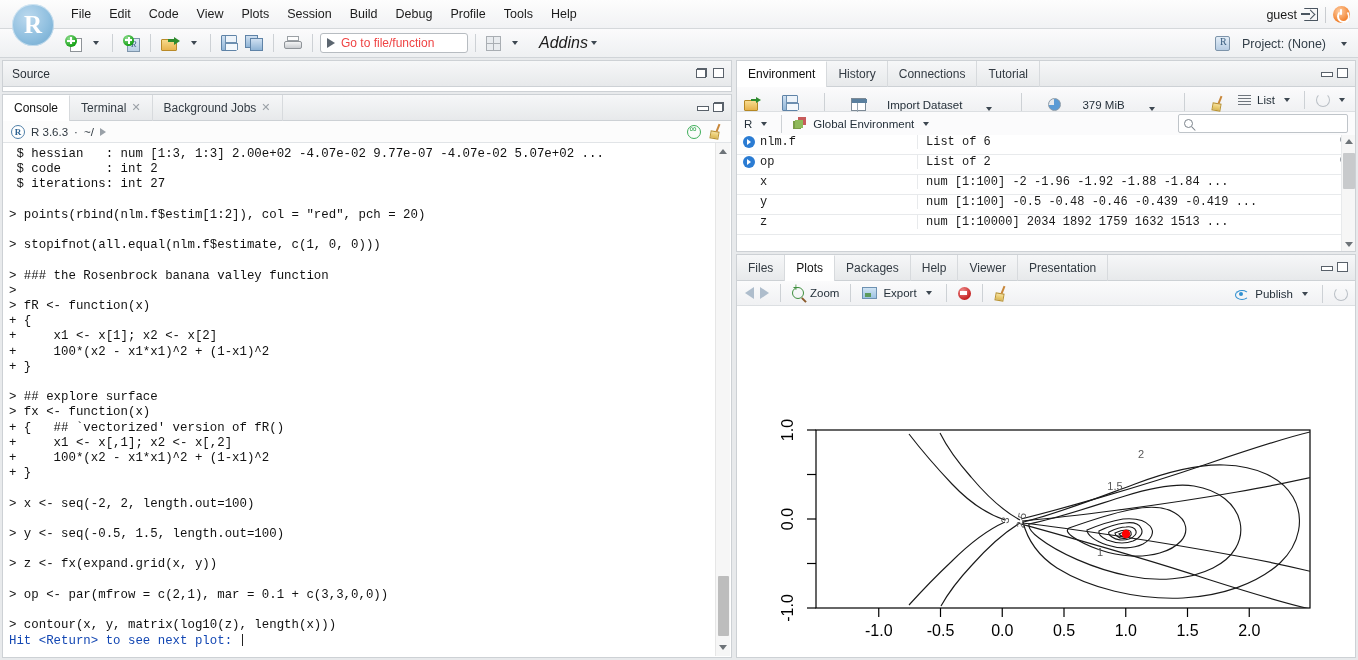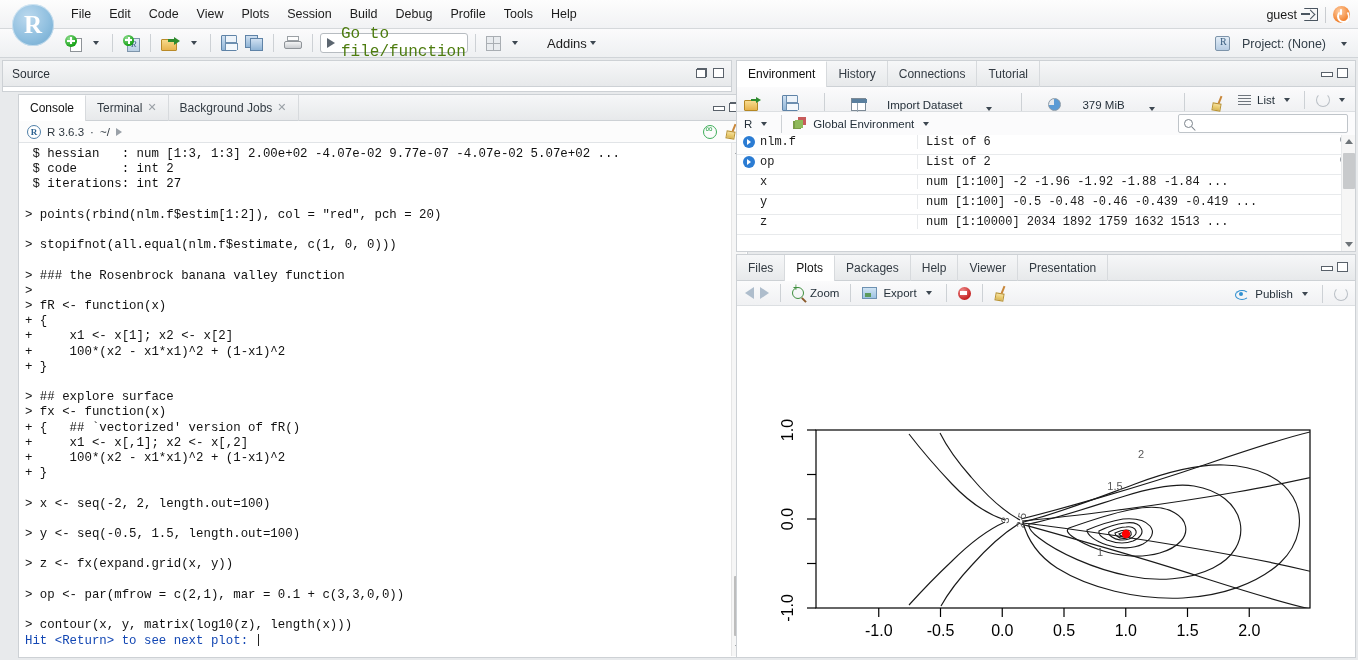--- a/index.html
+++ b/index.html
@@ -108,26 +108,26 @@
 
   .ic-print{ position:relative; width:18px; height:15px; }
   .ic-print .body{position:absolute;left:0;bottom:2px;width:18px;height:8px;background:linear-gradient(#f3f4f5,#c9ccd0);border:1px solid #8f9499;border-radius:2px;}
   .ic-print .top{position:absolute;left:3px;top:0;width:12px;height:5px;background:#fdfdfd;border:1px solid #9ba0a5;}
 
   .gotofile {
     display:flex; align-items:center; width:148px; height:20px;
     background:#fff; border:1px solid #b7bcc1; border-radius:3px; padding:0 6px; gap:6px;
   }
   .gf-arrow{ width:0;height:0;border-top:5px solid transparent;border-bottom:5px solid transparent;border-left:8px solid #5c6670; }
-  .gf-text{ color:#4d7c0f; font-size:16px;font-family:Liberation Mono, monospace; }
+  .gf-text{ color:#ef4444; font-size:12px; }
 
   .ic-grid{ width:15px;height:15px; border:1px solid #a9aeb3; display:grid; grid-template-columns:1fr 1fr; grid-template-rows:1fr 1fr; gap:1px; background:#a9aeb3; }
   .ic-grid div{ background:#e9ecef; }
 
-  .addins-label{ font-size:13px; color:#1c1c1c; margin-left:18px; }
+  .addins-label{ font-size:16px; color:#1c1c1c; margin-left:10px;font-style:italic; }
 
   .proj-area{ position:absolute; right:8px; top:0; height:29px; display:flex; align-items:center; gap:12px; }
   .proj-cube{ width:15px;height:15px; background:linear-gradient(#e3edf7,#b7cde3); border:1px solid #7d94aa; border-radius:2px; position:relative;}
   .proj-cube:after{content:"R";position:absolute;left:4px;top:-1px;font-size:10px;font-family:"Liberation Serif",serif;color:#3b5f80;}
   .proj-text{ font-size:12.5px; color:#34404a; }
 
   
   .panel { position:absolute; background:#fff; border:1px solid #cdd1d5; }
 
   .panel-head {
@@ -150,21 +150,21 @@
   .ctl-min{ width:10px;height:10px; position:relative; }
   .ctl-min:after{content:"";position:absolute;left:0;bottom:1px;width:10px;height:3px;border:1px solid #59616a;background:#fff;}
   .ctl-max{ width:11px;height:10px; border:1px solid #59616a; background:#fff; }
   .ctl-restore{ width:11px;height:10px; position:relative; }
   .ctl-restore:before{content:"";position:absolute;right:0;top:0;width:8px;height:7px;border:1px solid #59616a;background:#fff;}
   .ctl-restore:after{content:"";position:absolute;left:0;bottom:0;width:8px;height:7px;border:1px solid #59616a;background:#fff;}
 
   
   #source-panel{ left:2px; top:60px; width:730px; height:32px; }
   
-  #console-panel{ left:18px; top:94px; width:730px; height:564px; }
+  #console-panel{ left:2px; top:94px; width:730px; height:564px; }
 
   .console-subbar{
     height:22px; background:#fcfcfc; border-bottom:1px solid #e1e4e7;
     display:flex; align-items:center; gap:6px; padding-left:8px; position:relative;
   }
   .rbadge{ width:14px;height:14px;border-radius:50%;border:1.6px solid #4f7fa8;
     display:flex;align-items:center;justify-content:center;font-size:9px;font-weight:bold;color:#2f6391;
     font-family:"Liberation Serif",serif; background:#fff; }
   .console-ver{ font-size:11.5px; color:#2f3840; }
   .console-path{ font-size:11.5px; color:#2f3840; }

